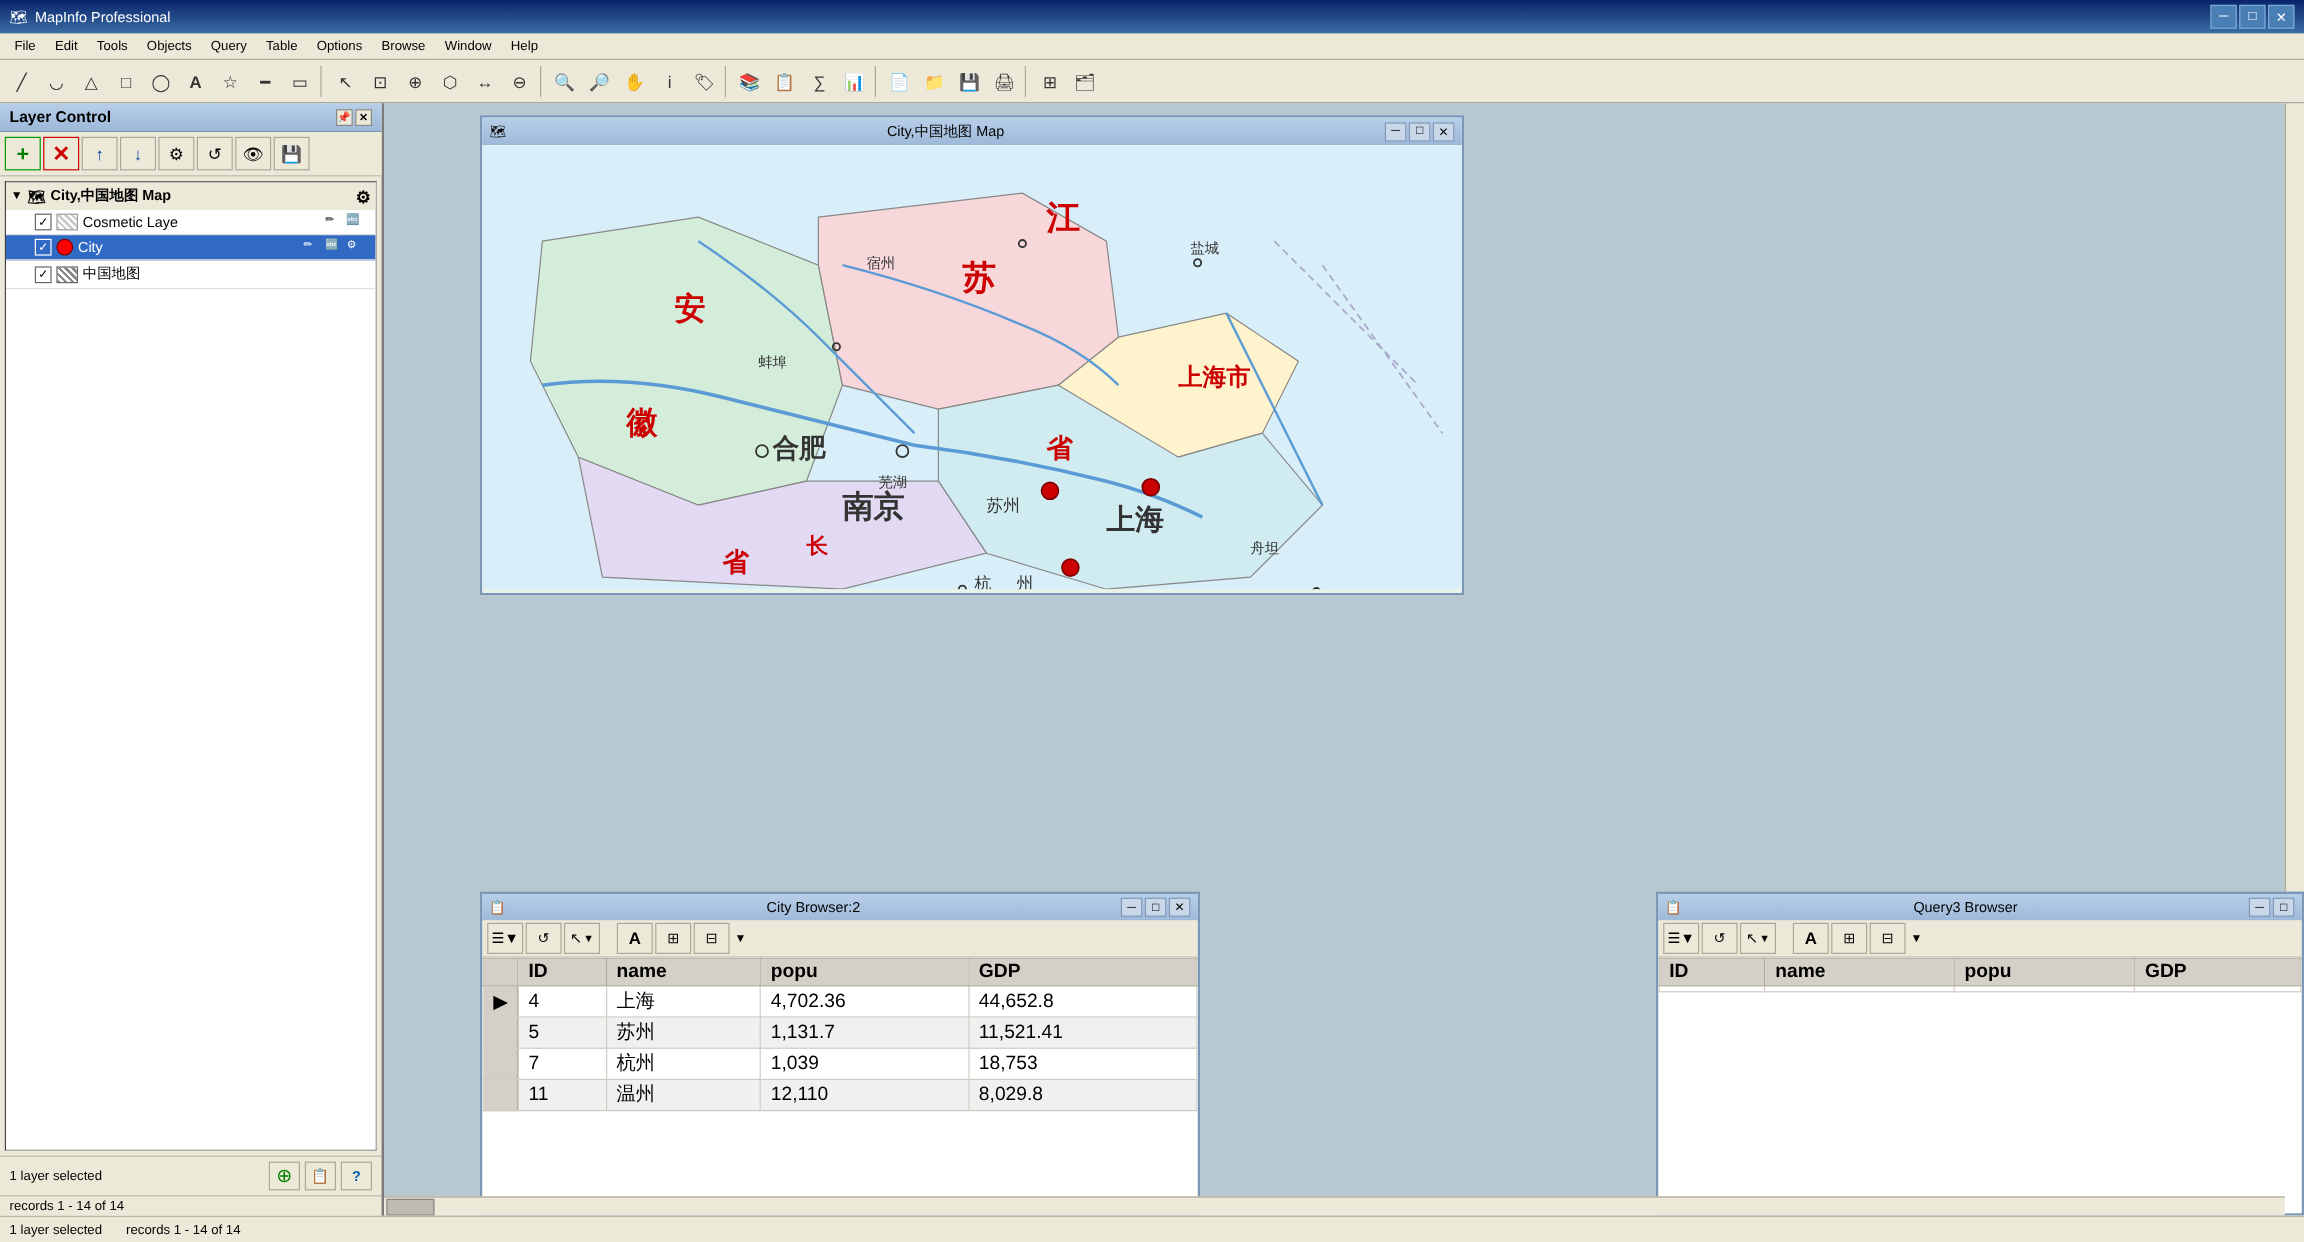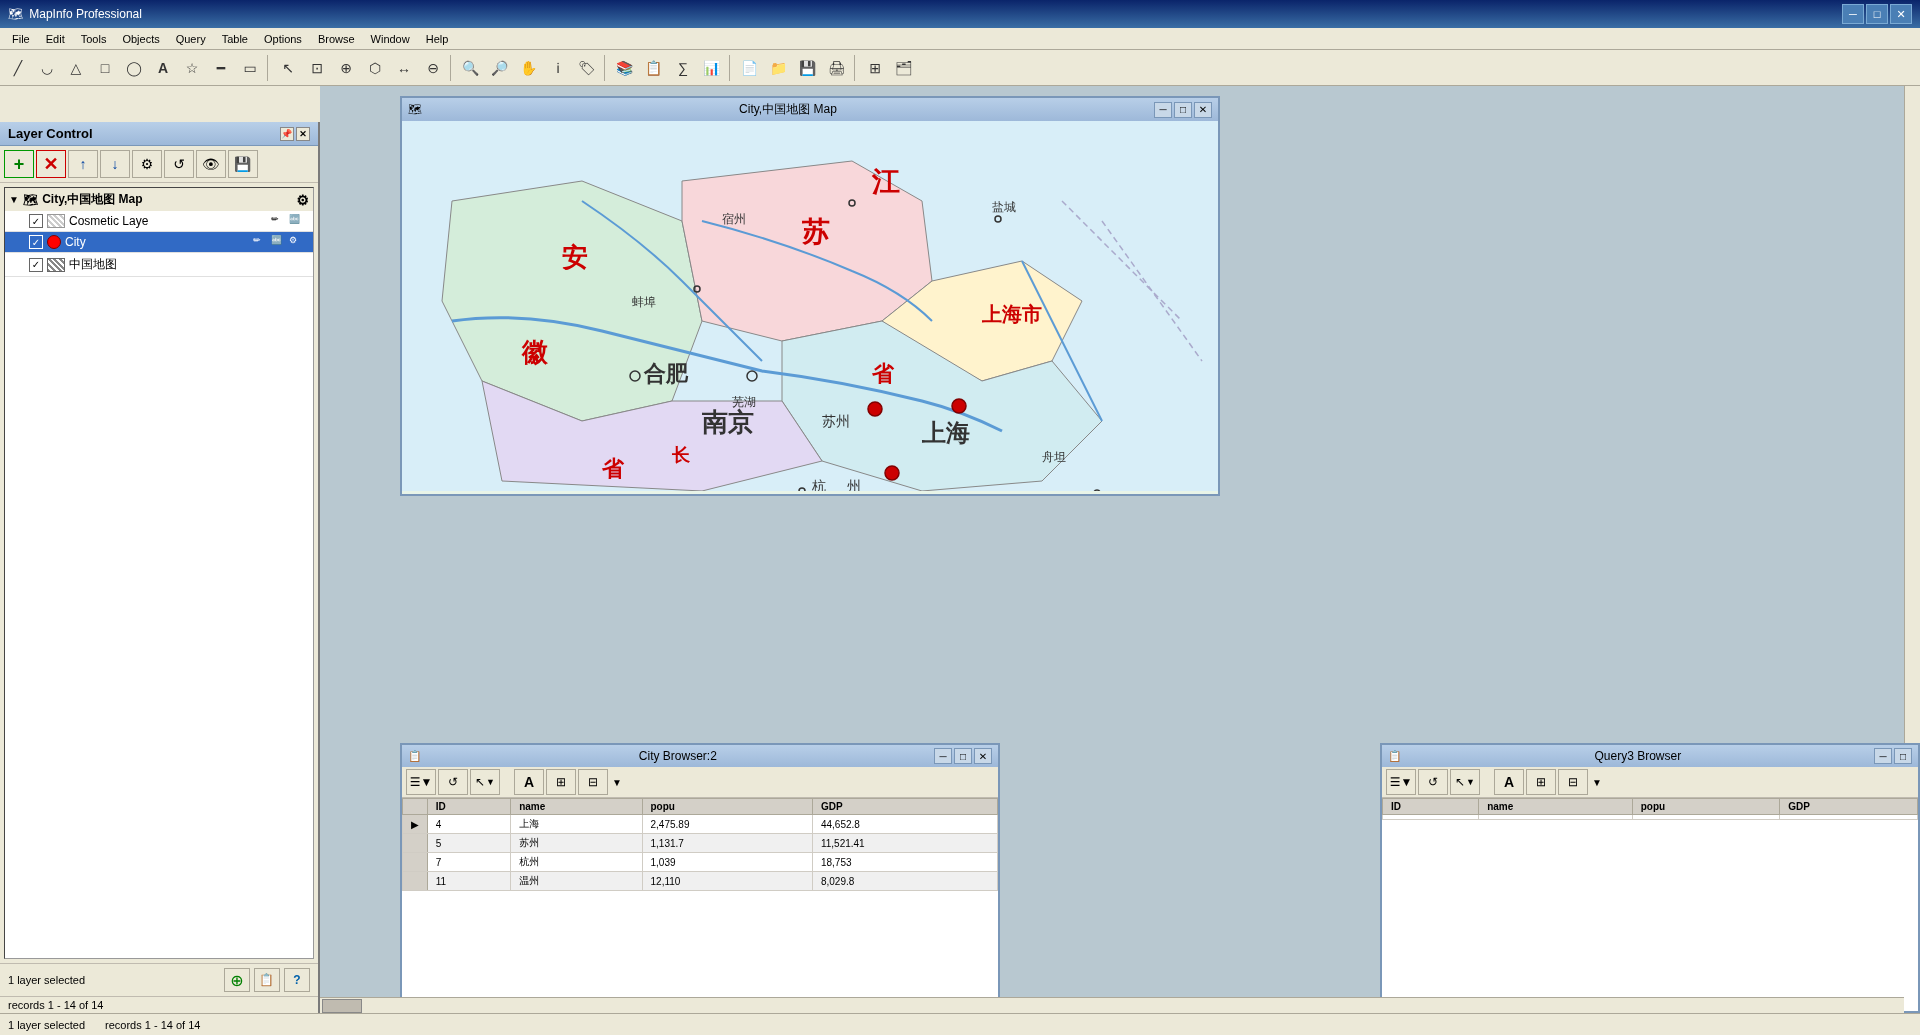--- a/index.html
+++ b/index.html
@@ -64,21 +64,20 @@
     }
 
     
     .layer-control {
       width: 320px;
       background: #ece9d8;
       border-right: 2px solid #7a7a7a;
       display: flex;
       flex-direction: column;
       flex-shrink: 0;
-      margin-top: 36px;
     }
     .layer-control-header {
       background: linear-gradient(to bottom, #b8cfe8, #9db8d9);
       padding: 4px 8px;
       font-weight: bold;
       font-size: 13px;
       display: flex;
       align-items: center;
       justify-content: space-between;
       border-bottom: 1px solid #7a97b8;
@@ -207,21 +206,21 @@
       background: #ece9d8;
       border-bottom: 1px solid #c0bbb0;
     }
     .br-btn { width: 30px; height: 26px; background: #ece9d8; border: 1px solid #aca899; display: flex; align-items: center; justify-content: center; cursor: pointer; font-size: 12px; }
 
     .browser-table {
       flex: 1;
       overflow: auto;
       background: white;
     }
-    table { width: 100%; border-collapse: collapse; font-size: 10px; }
+    table { width: 100%; border-collapse: collapse; font-size: 16px; }
     th {
       background: #d4d0c8;
       border: 1px solid #aca899;
       padding: 2px 8px;
       text-align: left;
       font-weight: bold;
       position: sticky;
       top: 0;
     }
     td {
@@ -510,21 +509,21 @@
               <th>name</th>
               <th>popu</th>
               <th>GDP</th>
             </tr>
           </thead>
           <tbody>
             <tr>
               <td class="row-marker">▶</td>
               <td>4</td>
               <td>上海</td>
-              <td>2,475.89</td>
+              <td>4,702.36</td>
               <td>44,652.8</td>
             </tr>
             <tr>
               <td class="row-marker"></td>
               <td>5</td>
               <td>苏州</td>
               <td>1,131.7</td>
               <td>11,521.41</td>
             </tr>
             <tr>

